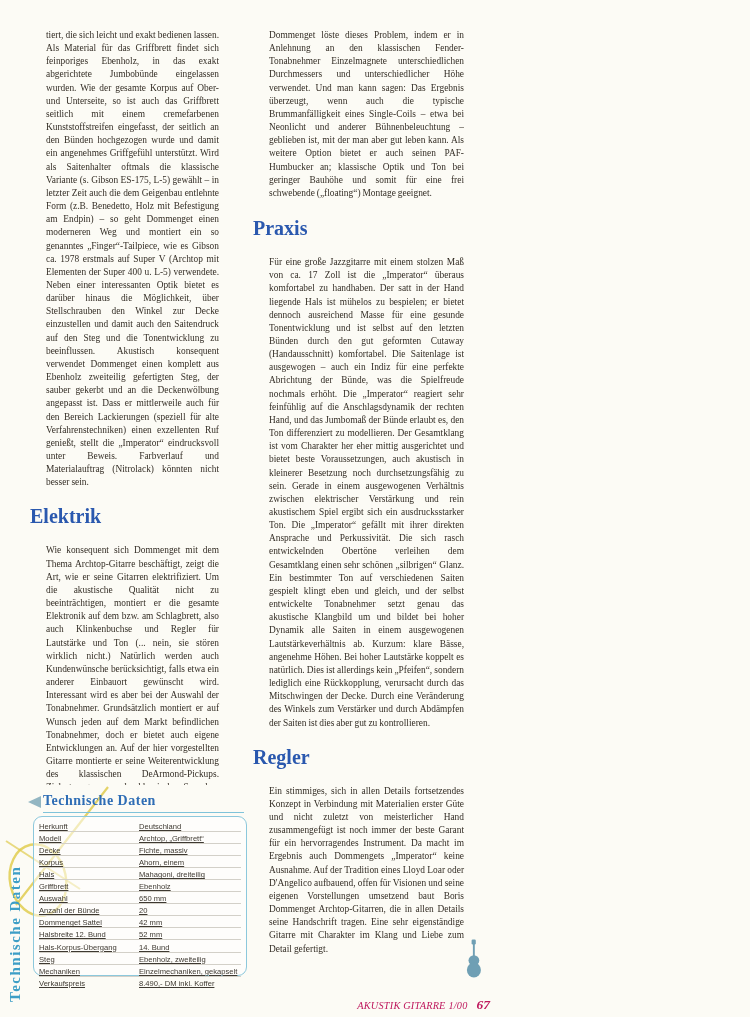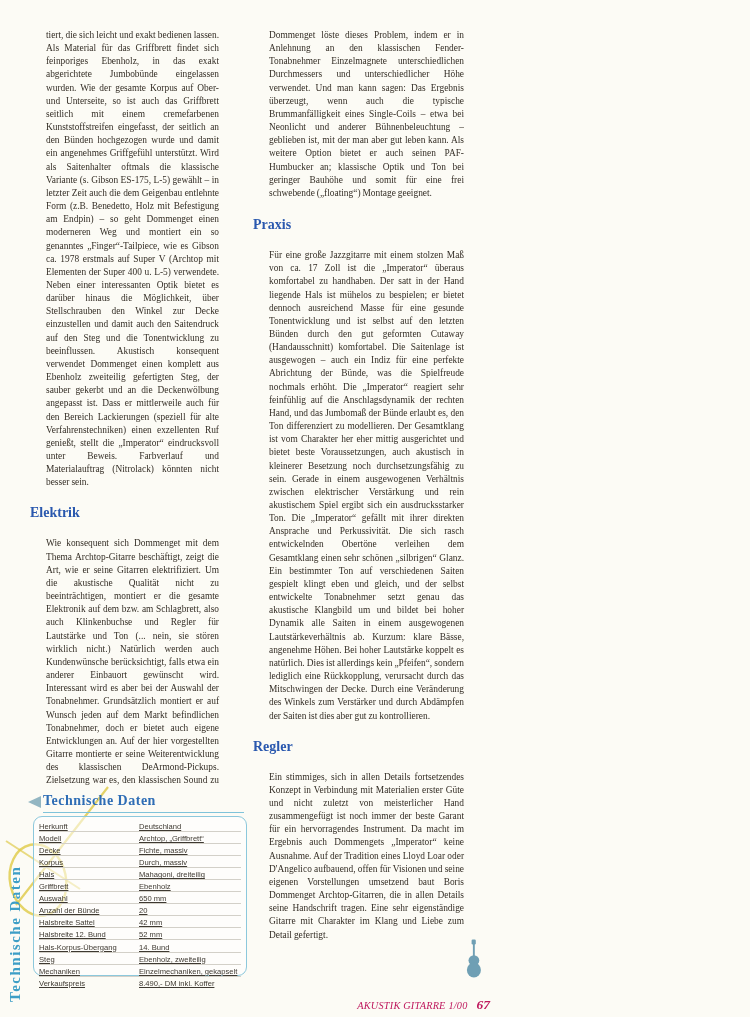--- a/index.html
+++ b/index.html
@@ -16,21 +16,21 @@
   .col2{left:253px;width:227px;height:972px;}
   p.body-text{
     margin:16px;
     font-size:9.4px;line-height:13.15px;
     text-align:justify;
     color:#342e26;
     word-spacing:-0.35px;
   }
   h2.section{
     margin:12px 0 6px 0;
-    font-size:14px;font-weight:bold;
+    font-size:20px;font-weight:bold;
     color:#2a58ae;
     font-family:"Liberation Serif", serif;
   }
   .col2 h2.first{margin-top:17px;}
   
   .techdaten{position:absolute;left:0;top:755px;width:262px;height:262px;}
   .td-heading{
     position:absolute;left:43px;top:38px;
     font-size:14px;font-weight:bold;color:#2e6db5;
     font-family:"Liberation Serif", serif;
@@ -119,40 +119,40 @@
     <div class="tech-row">
         <span class="tech-label">Modell</span>
         <span class="tech-value">Archtop, „Griffbrett“</span>
       </div>
     <div class="tech-row">
         <span class="tech-label">Decke</span>
         <span class="tech-value">Fichte, massiv</span>
       </div>
     <div class="tech-row">
         <span class="tech-label">Korpus</span>
-        <span class="tech-value">Durch, massiv</span>
+        <span class="tech-value">Ahorn, einem</span>
       </div>
     <div class="tech-row">
         <span class="tech-label">Hals</span>
         <span class="tech-value">Mahagoni, dreiteilig</span>
       </div>
     <div class="tech-row">
         <span class="tech-label">Griffbrett</span>
         <span class="tech-value">Ebenholz</span>
       </div>
     <div class="tech-row">
         <span class="tech-label">Auswahl</span>
         <span class="tech-value">650 mm</span>
       </div>
     <div class="tech-row">
         <span class="tech-label">Anzahl der Bünde</span>
         <span class="tech-value">20</span>
       </div>
     <div class="tech-row">
-        <span class="tech-label">Halsbreite Sattel</span>
+        <span class="tech-label">Dommenget Sattel</span>
         <span class="tech-value">42 mm</span>
       </div>
     <div class="tech-row">
         <span class="tech-label">Halsbreite 12. Bund</span>
         <span class="tech-value">52 mm</span>
       </div>
     <div class="tech-row">
         <span class="tech-label">Hals-Korpus-Übergang</span>
         <span class="tech-value">14. Bund</span>
       </div>

